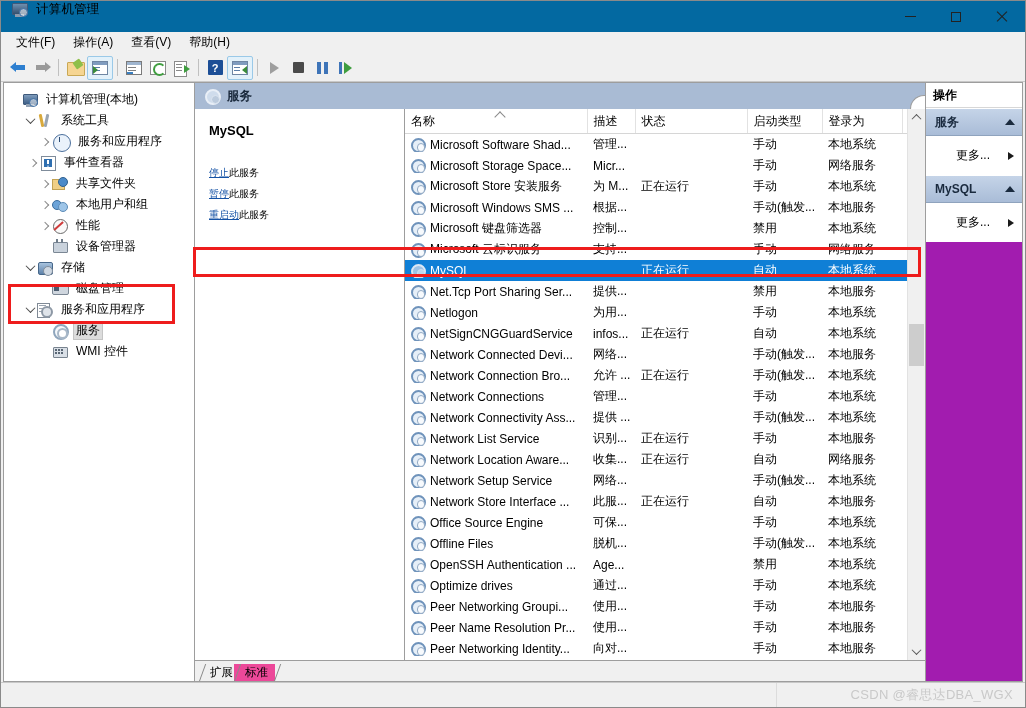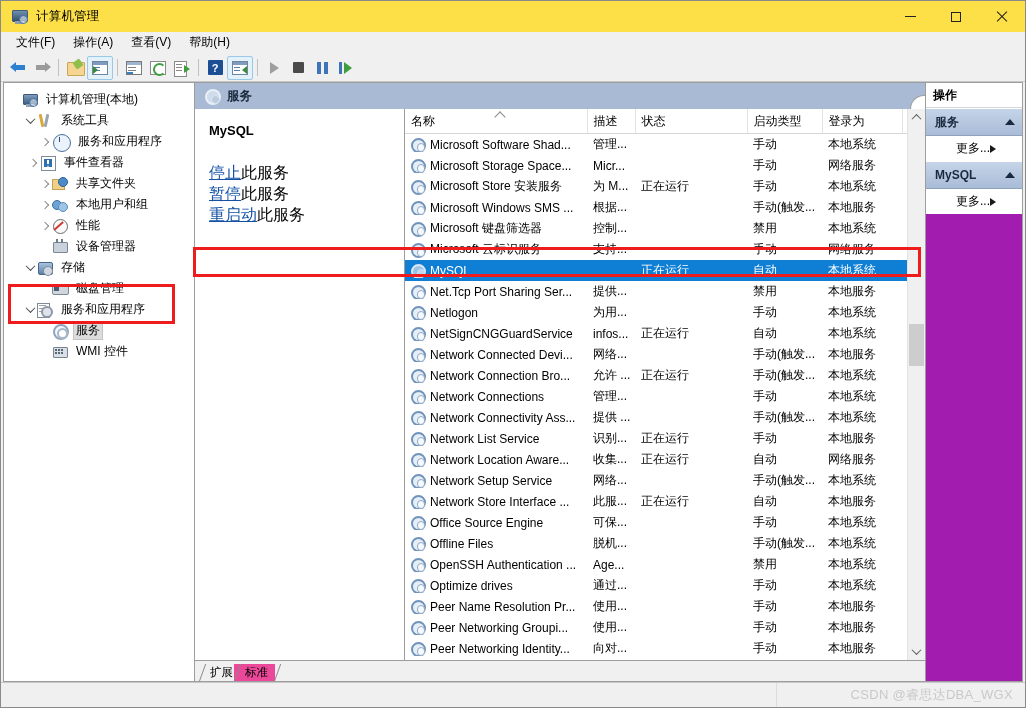--- a/index.html
+++ b/index.html
@@ -15,22 +15,22 @@
   .window{
     position:absolute;inset:0;
     background:#f0f0f0;
     border:1px solid #8a8a8a;
     box-sizing:border-box;
     display:flex;flex-direction:column;
   }
   
   .titlebar{
     height:31px;flex:0 0 31px;
-    background:#fde047;
-    display:flex;align-items:center;
+    background:#0369a1;
+    display:flex;align-items:flex-start;
     position:relative;
   }
   .title-icon{
     width:18px;height:18px;margin-left:10px;margin-right:7px;
     position:relative;flex:0 0 18px;
   }
   .title-icon .scr{
     position:absolute;left:1px;top:2px;width:14px;height:10px;
     background:linear-gradient(#6f8faf,#33506f);
     border:1px solid #41597a;border-radius:1px;
@@ -202,21 +202,21 @@
     position:absolute;right:0;bottom:-1px;width:14px;height:14px;background:#fff;
     border-top-left-radius:14px;border-left:1px solid #9d9d9d;border-top:1px solid #9d9d9d;
   }
   .center-split{flex:1 1 auto;display:flex;min-height:0;}
   .detail-pane{
     width:210px;flex:0 0 210px;background:#fff;padding:14px 12px 0 14px;box-sizing:border-box;
     border-right:1px solid #9d9d9d;
   }
   .detail-title{font-size:13px;font-weight:bold;color:#000;margin-bottom:24px;}
   .detail-link{
-    font-size:16px;color:#000;line-height:21px;cursor:pointer;white-space:nowrap;
+    font-size:10px;color:#000;line-height:21px;cursor:pointer;white-space:nowrap;
   }
   .detail-link .lk{color:#1552a5;text-decoration:underline;}
 
   .list-pane{flex:1 1 auto;min-width:0;display:flex;flex-direction:column;background:#fff;position:relative;}
   .lp-inner{flex:1 1 auto;display:flex;min-height:0;}
   .tbl-wrap{flex:1 1 auto;min-width:0;overflow:hidden;position:relative;}
   table.svc{border-collapse:collapse;width:100%;table-layout:fixed;font-size:12px;}
   table.svc th{
     font-weight:normal;text-align:left;height:24px;background:#fff;
     border-bottom:1px solid #d6d6d6;border-right:1px solid #e2e2e2;
@@ -283,21 +283,21 @@
     font-size:12px;font-weight:bold;color:#000;background:#fff;border-bottom:1px solid #d7d7d7;
   }
   .act-group{
     height:26px;display:flex;align-items:center;justify-content:space-between;
     padding:0 7px 0 9px;background:linear-gradient(#c5d4e8,#a9bcd7);
     border-top:1px solid #fff;border-bottom:1px solid #8fa3bd;
     font-size:12px;font-weight:bold;color:#1a2a3e;
   }
   .act-group .tri{width:0;height:0;border-style:solid;border-width:0 5px 6px 5px;border-color:transparent transparent #1a2a3e transparent;}
   .act-row{
-    height:25px;display:flex;align-items:center;
+    height:39px;display:flex;align-items:center;justify-content:space-between;
     padding:0 8px 0 30px;font-size:12px;color:#000;background:#fff;
   }
   .act-row .tri-r{width:0;height:0;border-style:solid;border-width:4.5px 0 4.5px 6px;border-color:transparent transparent transparent #1a1a1a;}
 
   
   .statusbar{
     height:24px;flex:0 0 24px;background:#f0f0f0;border-top:1px solid #c8c8c8;
     position:relative;
   }
   .watermark{
@@ -924,37 +924,37 @@
                       <td>本地系统</td>
                       <td></td>
                     </tr>
                     <tr class="">
                       <td>
                         <span class="cell-name">
                           <span class="gear-ico">
                             <i class="g"></i>
                             <i class="g2"></i>
                           </span>
+                          <span class="nm">Peer Networking Groupi...</span>
+                        </span>
+                      </td>
+                      <td>使用...</td>
+                      <td></td>
+                      <td>手动</td>
+                      <td>本地服务</td>
+                      <td></td>
+                    </tr>
+                    <tr class="">
+                      <td>
+                        <span class="cell-name">
+                          <span class="gear-ico">
+                            <i class="g"></i>
+                            <i class="g2"></i>
+                          </span>
                           <span class="nm">Peer Name Resolution Pr...</span>
-                        </span>
-                      </td>
-                      <td>使用...</td>
-                      <td></td>
-                      <td>手动</td>
-                      <td>本地服务</td>
-                      <td></td>
-                    </tr>
-                    <tr class="">
-                      <td>
-                        <span class="cell-name">
-                          <span class="gear-ico">
-                            <i class="g"></i>
-                            <i class="g2"></i>
-                          </span>
-                          <span class="nm">Peer Networking Groupi...</span>
                         </span>
                       </td>
                       <td>使用...</td>
                       <td></td>
                       <td>手动</td>
                       <td>本地服务</td>
                       <td></td>
                     </tr>
                     <tr class="">
                       <td>

